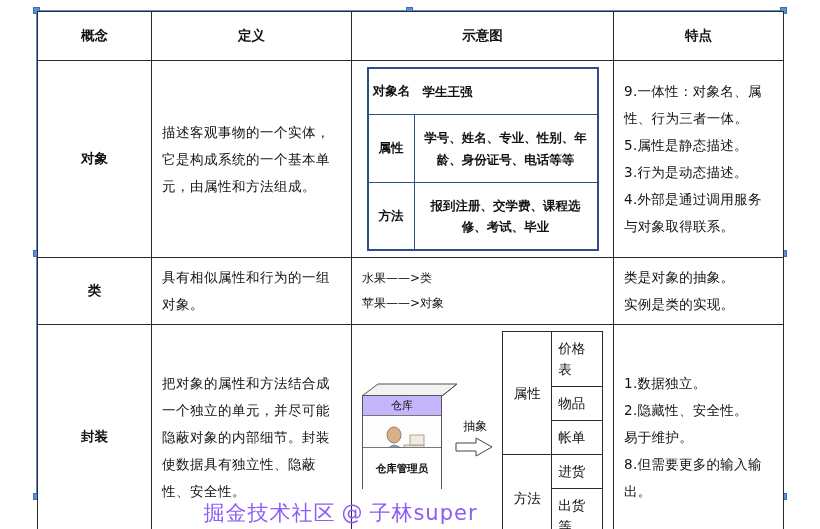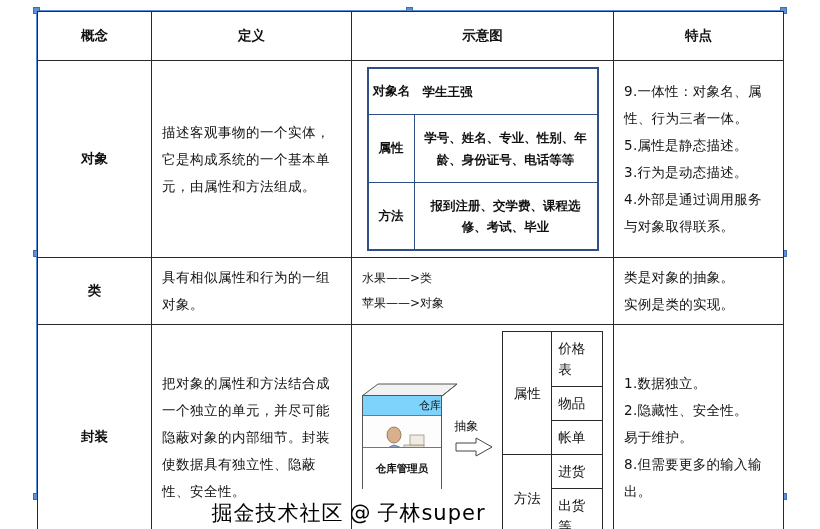--- a/index.html
+++ b/index.html
@@ -161,44 +161,44 @@
   }
   .wh-top {
     position: absolute;
     left: 0; top: 0;
     width: 96px; height: 14px;
   }
   .wh-title {
     position: absolute;
     left: 1px; top: 13px;
     width: 78px;
-    text-align: right;
+    text-align: center;
     font-size: 11px;
     border-bottom: 1px solid #777;
     padding: 2px 0;
-    background: #7dd3fc;
+    background: #c4b5fd;
   }
   .wh-foot {
     position: absolute;
     left: 1px; bottom: 1px;
     width: 78px;
     text-align: center;
     font-size: 10.5px;
     font-weight: bold;
     border-top: 1px solid #777;
     padding: 14px 0;
     background: #fff;
   }
   .wh-person {
     position: absolute;
     left: 12px; top: 40px;
     width: 56px; height: 42px;
   }
   .arrow-col {
-    text-align: left;
+    text-align: center;
     width: 42px;
     flex: 0 0 42px;
   }
   .arrow-label { font-size: 12px; display: block; margin-bottom: 2px; }
   .arrow-glyph { display: block; }
   .abstract-table {
     border-collapse: collapse;
     table-layout: fixed;
     width: 112px;
   }
@@ -212,26 +212,26 @@
   }
   .abstract-table td.lab {
     width: 28px;
     font-weight: normal;
   }
   .abstract-table td.val { text-align: left; padding-left: 6px; }
 
   
   #watermark {
     position: absolute;
-    left: 8px;
+    left: 0;
     bottom: 2px;
     width: 681px;
     text-align: center;
     font-size: 21px;
-    color: #000000;
+    color: #8b5cf6;
     letter-spacing: 1px;
     font-family: "DejaVu Sans", "Liberation Sans", sans-serif;
   }
   #watermark .wm-at { margin: 0 6px; }
 </style>
 </head>
 <body>
 
 <div id="selection-frame">
   <div class="handle h-nw"></div>

